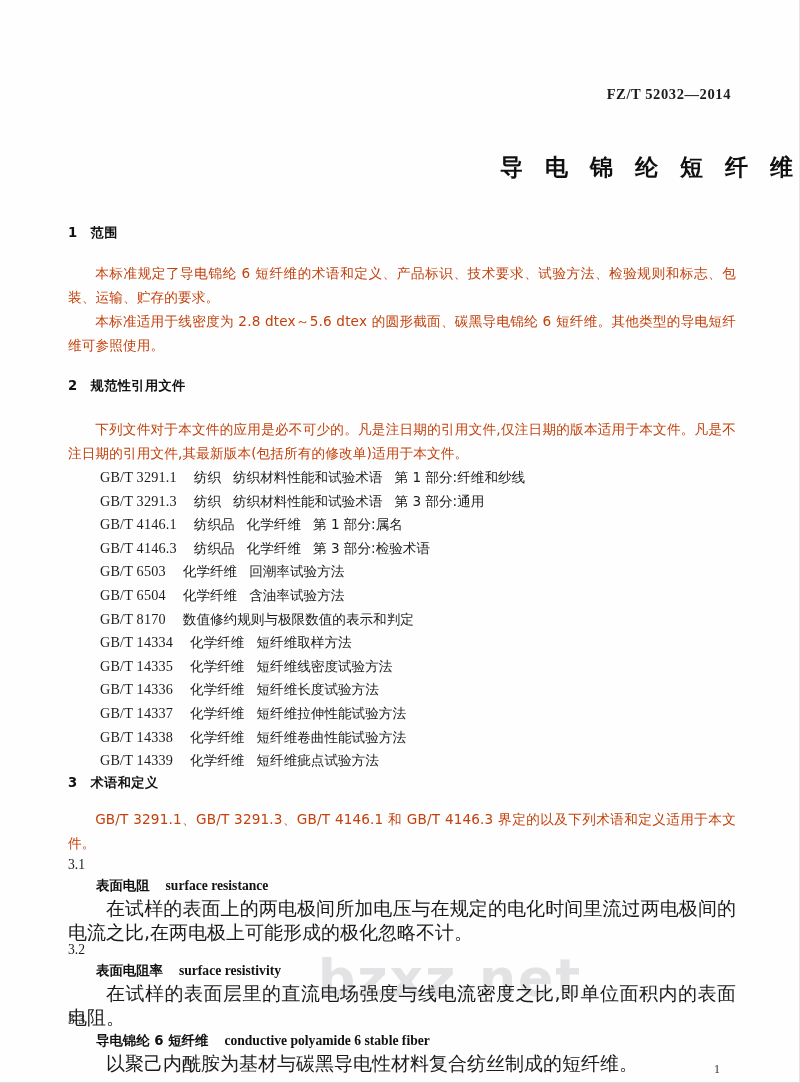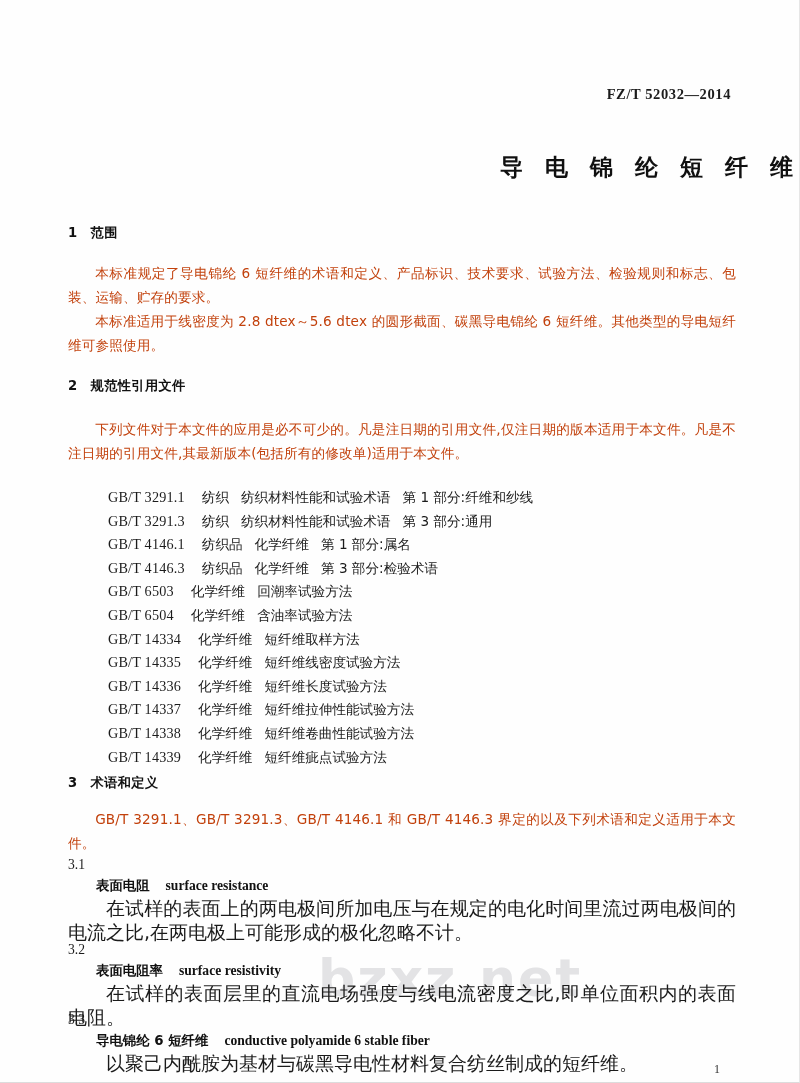--- a/index.html
+++ b/index.html
@@ -93,23 +93,22 @@
     line-height: 23.5px;
     color: #c2410c;
     text-align: justify;
     letter-spacing: 0.15px;
   }
   p.body.indent { text-indent: 2em; }
 
   
   .ref-list {
     position: absolute;
-    left: 108px;
+    left: 100px;
     width: 640px;
-    margin-top: 20px;
   }
   .ref-item {
     font-family: "DejaVu Sans", "Liberation Sans", sans-serif;
     font-size: 13.6px;
     line-height: 23.6px;
     white-space: nowrap;
     color: #1b1b1b;
   }
   .ref-item .code {
     font-family: "Liberation Serif", serif;
@@ -199,20 +198,21 @@
       <p class="body indent">下列文件对于本文件的应用是必不可少的。凡是注日期的引用文件,仅注日期的版本适用于本文件。凡是不注日期的引用文件,其最新版本(包括所有的修改单)适用于本文件。</p>
     </div>
 
     <div class="ref-list" id="ref-list" style="top:466px;">
         <div class="ref-item"><span class="code">GB/T 3291.1</span><span class="sep-m"></span><span>纺织</span><span class="sep-s"></span><span>纺织材料性能和试验术语</span><span class="sep-s"></span><span>第 1 部分:纤维和纱线</span></div>
         <div class="ref-item"><span class="code">GB/T 3291.3</span><span class="sep-m"></span><span>纺织</span><span class="sep-s"></span><span>纺织材料性能和试验术语</span><span class="sep-s"></span><span>第 3 部分:通用</span></div>
         <div class="ref-item"><span class="code">GB/T 4146.1</span><span class="sep-m"></span><span>纺织品</span><span class="sep-s"></span><span>化学纤维</span><span class="sep-s"></span><span>第 1 部分:属名</span></div>
         <div class="ref-item"><span class="code">GB/T 4146.3</span><span class="sep-m"></span><span>纺织品</span><span class="sep-s"></span><span>化学纤维</span><span class="sep-s"></span><span>第 3 部分:检验术语</span></div>
         <div class="ref-item"><span class="code">GB/T 6503</span><span class="sep-m"></span><span>化学纤维</span><span class="sep-s"></span><span>回潮率试验方法</span></div>
         <div class="ref-item"><span class="code">GB/T 6504</span><span class="sep-m"></span><span>化学纤维</span><span class="sep-s"></span><span>含油率试验方法</span></div>
+        <div class="ref-item"><span class="code">GB/T 8170</span><span class="sep-m"></span><span>数值修约规则与极限数值的表示和判定</span></div>
         <div class="ref-item"><span class="code">GB/T 14334</span><span class="sep-m"></span><span>化学纤维</span><span class="sep-s"></span><span>短纤维取样方法</span></div>
         <div class="ref-item"><span class="code">GB/T 14335</span><span class="sep-m"></span><span>化学纤维</span><span class="sep-s"></span><span>短纤维线密度试验方法</span></div>
         <div class="ref-item"><span class="code">GB/T 14336</span><span class="sep-m"></span><span>化学纤维</span><span class="sep-s"></span><span>短纤维长度试验方法</span></div>
         <div class="ref-item"><span class="code">GB/T 14337</span><span class="sep-m"></span><span>化学纤维</span><span class="sep-s"></span><span>短纤维拉伸性能试验方法</span></div>
         <div class="ref-item"><span class="code">GB/T 14338</span><span class="sep-m"></span><span>化学纤维</span><span class="sep-s"></span><span>短纤维卷曲性能试验方法</span></div>
         <div class="ref-item"><span class="code">GB/T 14339</span><span class="sep-m"></span><span>化学纤维</span><span class="sep-s"></span><span>短纤维疵点试验方法</span></div>
       </div>
 
     <div class="blk" style="top:774px;">
       <div class="clause-head">

